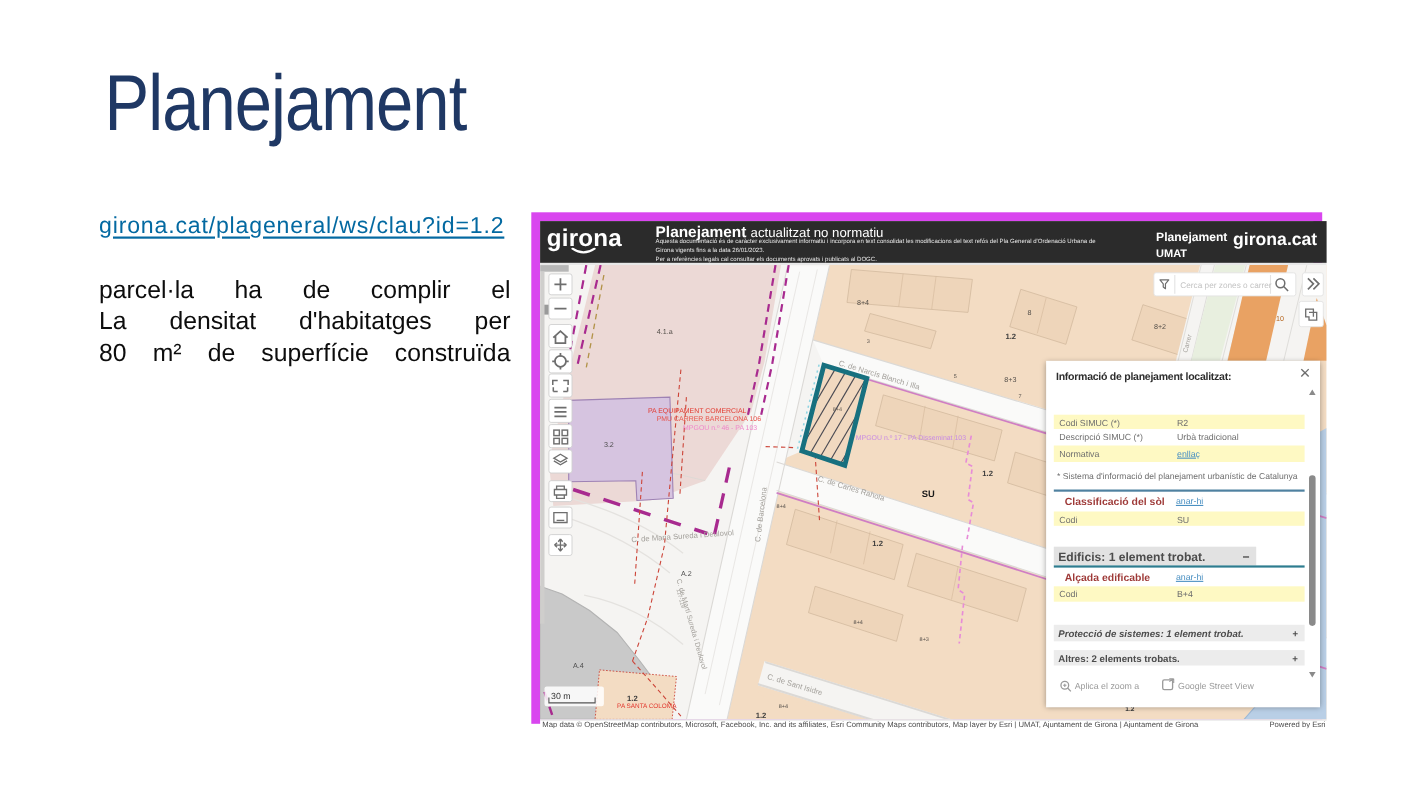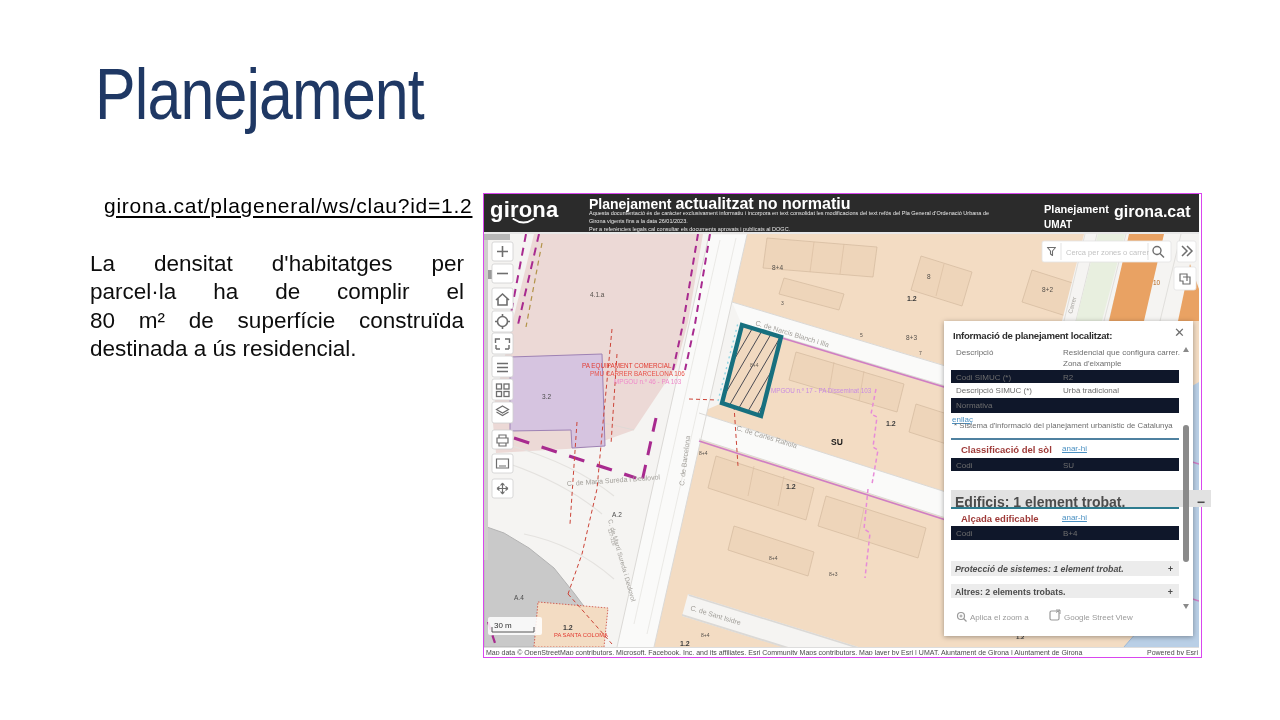--- a/index.html
+++ b/index.html
@@ -1,57 +1,56 @@
 <!DOCTYPE html>
 <html><head>
 <meta charset="utf-8">
 <style>
   * { margin:0; padding:0; box-sizing:border-box; }
   html,body { width:1280px; height:720px; background:#ffffff; font-family:"Liberation Sans", sans-serif; overflow:hidden; }
   .abs { position:absolute; }
   #title { left:95px; top:53px; font-size:72px; color:#1f3864; font-weight:400; letter-spacing:-1px; transform:scaleX(0.845); transform-origin:0 0; }
-  #link { left:104px; top:194px; font-size:21px; letter-spacing:0.75px; color:#000000; text-decoration:underline; text-underline-offset:3px; }
+  #link { left:90px; top:194px; font-size:21px; letter-spacing:0.75px; color:#0369a1; text-decoration:underline; text-underline-offset:3px; }
   #body { left:90px; top:250px; width:374px; font-size:22.5px; line-height:28.4px; color:#0d0d0d; }
   #body .j { text-align:justify; text-align-last:justify; }
   #body .l { text-align:left; }
-  #shot { left:483px; top:193px; width:719px; height:465px; border:1px solid #d946ef; background:#fff; }
+  #shot { left:483px; top:193px; width:719px; height:465px; border:8px solid #d946ef; background:#fff; }
   #hdr { left:0; top:0; width:715px; height:38px; background:#2b2b2b; color:#fff; }
   #hdr .logo { left:6px; top:3px; font-size:22px; font-weight:bold; letter-spacing:0.2px; }
   #hdr .htitle { left:105px; top:1px; font-size:14px; font-weight:bold; }
-  #hdr .hsub { font-size:16px; font-weight:bold; }
+  #hdr .hsub { font-size:12px; font-weight:normal; }
   #hdr .small { left:105px; top:15px; font-size:5.5px; line-height:8.2px; color:#e9e9e9; width:404px; letter-spacing:0; }
   #hdr .r1 { left:560px; top:9px; font-size:11px; font-weight:bold; }
   #hdr .r2 { left:630px; top:9px; font-size:16px; font-weight:bold; }
   #hdr .r3 { left:560px; top:25px; font-size:10px; font-weight:bold; }
   #hdrline { left:0; top:38px; width:715px; height:2px; background:#e8e8e8; }
   #map { left:0; top:40px; width:715px; height:413px; }
   #attr { left:0; top:453px; width:715px; height:8px; background:#fff; font-size:7px; color:#4a4a4a; overflow:hidden; border-top:0.5px solid #ddd; }
   #attr span { position:absolute; top:1px; }
   
   #panel { left:460px; top:127px; width:249px; height:315px; background:#fff; box-shadow:0 1px 5px rgba(0,0,0,0.35); font-size:8px; color:#6e6e6e; }
   #panel .ptitle { left:9px; top:9px; font-size:9.6px; letter-spacing:-0.25px; font-weight:bold; color:#2e2e2e; }
   #panel .x { left:230px; top:4px; font-size:13px; color:#6e6e6e; }
   .prow { position:absolute; left:7px; width:228px; display:flex; }
   .prow .c1 { width:111px; padding:3px 4px 0 5px; line-height:10.5px; }
   .prow .c2 { width:117px; padding:3px 0 0 1px; line-height:10.5px; }
-  .gray { background:#0f172a; }
+  .gray { background:#fef9c3; }
   .redh { color:#9e3a38; font-weight:bold; font-size:9.5px; }
   .lnk { color:#4a90c2; text-decoration:underline; }
-  .sech { position:absolute; left:7px; width:260px; background:#e2e2e2; font-weight:bold; color:#4c4c4c; font-size:14px; }
+  .sech { position:absolute; left:7px; width:184px; background:#e2e2e2; font-weight:bold; color:#4c4c4c; font-size:11px; }
   .sech2 { position:absolute; left:7px; width:228px; background:#ececec; font-weight:bold; color:#4c4c4c; font-size:8.8px; }
 </style>
 </head>
 <body>
 <div id="title" class="abs">Planejament</div>
 <div id="link" class="abs">girona.cat/plageneral/ws/clau?id=1.2</div>
 <div id="body" class="abs">
+  <div class="j">parcel·la ha de complir el</div>
   <div class="j">La densitat d'habitatges per</div>
-  <div class="j">parcel·la ha de complir el</div>
   <div class="j">80 m² de superfície construïda</div>
-  <div class="l">destinada a ús residencial.</div>
 </div>
 
 <div id="shot" class="abs">
   <div id="hdr" class="abs">
     <div class="logo abs">girona</div>
     <svg class="abs" style="left:28px;top:23.5px;" width="23" height="7" viewBox="0 0 23 7">
         <path d="M1.5,1 Q11.5,8 21.5,1" stroke="#ffffff" stroke-width="2" fill="none" stroke-linecap="round"></path>
       </svg>
     <div class="htitle abs">Planejament <span class="hsub">actualitzat no normatiu</span></div>
     <div class="small abs">Aquesta documentació és de caràcter exclusivament informatiu i incorpora en text consolidat les modificacions del text refós del Pla General d'Ordenació Urbana de<br>Girona vigents fins a la data 26/01/2023.<br>Per a referències legals cal consultar els documents aprovats i publicats al DOGC.</div>
@@ -285,36 +284,29 @@
   </g>
   </svg></div>
   <div id="attr" class="abs">
       <span style="left:2px;">Map data © OpenStreetMap contributors, Microsoft, Facebook, Inc. and its affiliates, Esri Community Maps contributors, Map layer by Esri | UMAT, Ajuntament de Girona | Ajuntament de Girona</span>
       <span style="left:663px;">Powered by Esri</span>
     </div>
 
   <div id="panel" class="abs">
     <div class="ptitle abs">Informació de planejament localitzat:</div>
     <div class="x abs">✕</div>
-    <div class="prow" style="top:24px;height:25px;">
-        <div class="c1">Descripció</div>
-        <div class="c2">
-          <span style="white-space:nowrap;display:block;">Residencial que configura carrer.</span>
-          <span style="display:block;">Zona d'eixample</span>
-        </div>
-      </div>
     <div class="prow gray" style="top:49px;height:13px;">
         <div class="c1">Codi SIMUC (*)</div>
         <div class="c2">R2</div>
       </div>
     <div class="prow" style="top:62px;height:15px;">
         <div class="c1">Descripció SIMUC (*)</div>
         <div class="c2">Urbà tradicional</div>
       </div>
-    <div class="prow gray" style="top:77px;height:15px;flex-direction:column;">
+    <div class="prow gray" style="top:77px;height:15px;">
         <div class="c1">Normativa</div>
         <div class="c2"><span class="lnk">enllaç</span></div>
       </div>
     <div class="abs" style="left:10px;top:100px;font-size:7.8px;color:#6e6e6e;">* Sistema d'informació del planejament urbanístic de Catalunya</div>
     <div class="abs" style="left:7px;top:117px;width:228px;height:2px;background:#4f81a0;"></div>
     <div class="abs redh" style="left:17px;top:123px;">Classificació del sòl</div>
     <div class="abs lnk" style="left:118px;top:123px;">anar-hi</div>
     <div class="prow gray" style="top:137px;height:13px;">
         <div class="c1">Codi</div>
         <div class="c2">SU</div>

